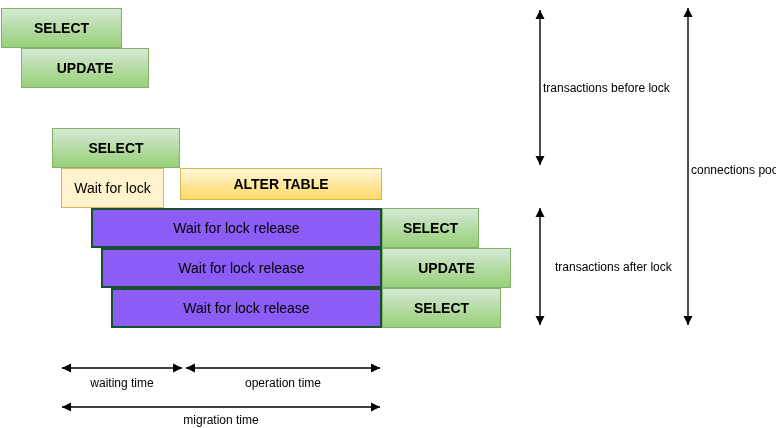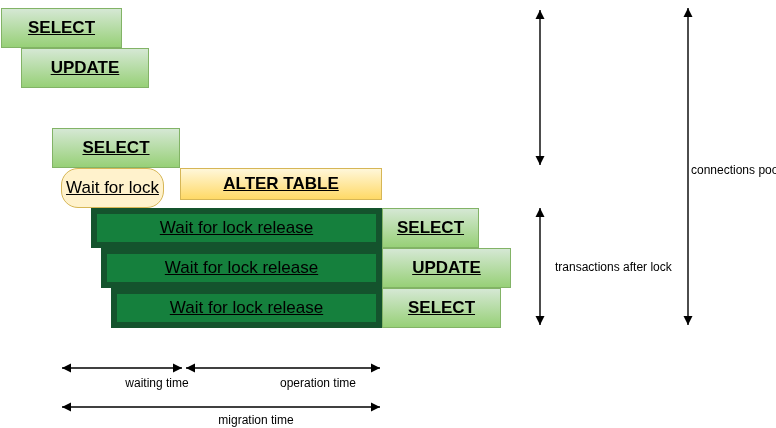--- a/index.html
+++ b/index.html
@@ -7,36 +7,35 @@
     position:relative;
     width:776px;height:428px;
     background:#fff;
     overflow:hidden;
     font-family:"Liberation Sans",sans-serif;
   }
   .box{
     position:absolute;
     box-sizing:border-box;
     display:flex;align-items:center;justify-content:center;
-    font-size:17px;color:#000;
+    font-size:14px;color:#000;
     white-space:nowrap;
-    text-decoration:underline;
   }
   .box.bold{font-weight:bold;}
   .green-gradient{background:linear-gradient(#d5e8d4,#97d077);border:1px solid #82b366;}
-  .green-flat{background:#15803d;border:6px solid #14532d;}
+  .green-flat{background:#8b5cf6;border:2px solid #14532d;}
   .yellow-flat{background:#fff2cc;border:1px solid #d6b656;}
   .yellow-gradient{background:linear-gradient(#fff7d9,#ffd966);border:1px solid #d6b656;}
   .lbl{
     position:absolute;
     font-size:12px;color:#000;
     white-space:nowrap;
     transform:translateY(-50%);
   }
-  .lbl.center{transform:translate(-50%,-50%);margin-left:35px;}
+  .lbl.center{transform:translate(-50%,-50%);}
   #arrow-layer{position:absolute;left:0;top:0;}
   #arrow-layer line{stroke:#000;stroke-width:1.4;}
   #arrow-layer polygon{fill:#000;stroke:none;}
 </style>
 </head>
 <body>
 
 <div id="diagram">
   <svg id="arrow-layer" width="776" height="428" viewBox="0 0 776 428">
       <g>
@@ -67,26 +66,27 @@
       <g>
         <line x1="62" y1="407" x2="380" y2="407"></line>
         <polygon points="62,407 71,402.5 71,411.5"></polygon>
         <polygon points="380,407 371,411.5 371,402.5"></polygon>
       </g>
     </svg>
 
 <div class="box green-gradient bold" style="left: 1px; top: 8px; width: 121px; height: 40px;">SELECT</div>
     <div class="box green-gradient bold" style="left: 21px; top: 48px; width: 128px; height: 40px;">UPDATE</div>
     <div class="box green-gradient bold" style="left: 52px; top: 128px; width: 128px; height: 40px;">SELECT</div>
-    <div class="box yellow-flat" style="left: 61px; top: 168px; width: 103px; height: 40px; border-radius: 17px;">Wait for lock</div>
+    <div class="box yellow-flat" style="left: 61px; top: 168px; width: 103px; height: 40px;">Wait for lock</div>
     <div class="box yellow-gradient bold" style="left: 180px; top: 168px; width: 202px; height: 32px;">ALTER TABLE</div>
     <div class="box green-flat" style="left: 91px; top: 208px; width: 291px; height: 40px;">Wait for lock release</div>
     <div class="box green-gradient bold" style="left: 382px; top: 208px; width: 97px; height: 40px;">SELECT</div>
     <div class="box green-flat" style="left: 101px; top: 248px; width: 281px; height: 40px;">Wait for lock release</div>
     <div class="box green-gradient bold" style="left: 382px; top: 248px; width: 129px; height: 40px;">UPDATE</div>
     <div class="box green-flat" style="left: 111px; top: 288px; width: 271px; height: 40px;">Wait for lock release</div>
     <div class="box green-gradient bold" style="left: 382px; top: 288px; width: 119px; height: 40px;">SELECT</div>
+    <div class="lbl left" style="left: 543px; top: 88px;">transactions before lock</div>
     <div class="lbl left" style="left: 555px; top: 267px;">transactions after lock</div>
     <div class="lbl left" style="left: 691px; top: 170px;">connections pool</div>
     <div class="lbl center" style="left: 122px; top: 383px;">waiting time</div>
     <div class="lbl center" style="left: 283px; top: 383px; text-align: right;">operation time</div>
     <div class="lbl center" style="left: 221px; top: 420px;">migration time</div>
   </div>
 
 </body></html>

